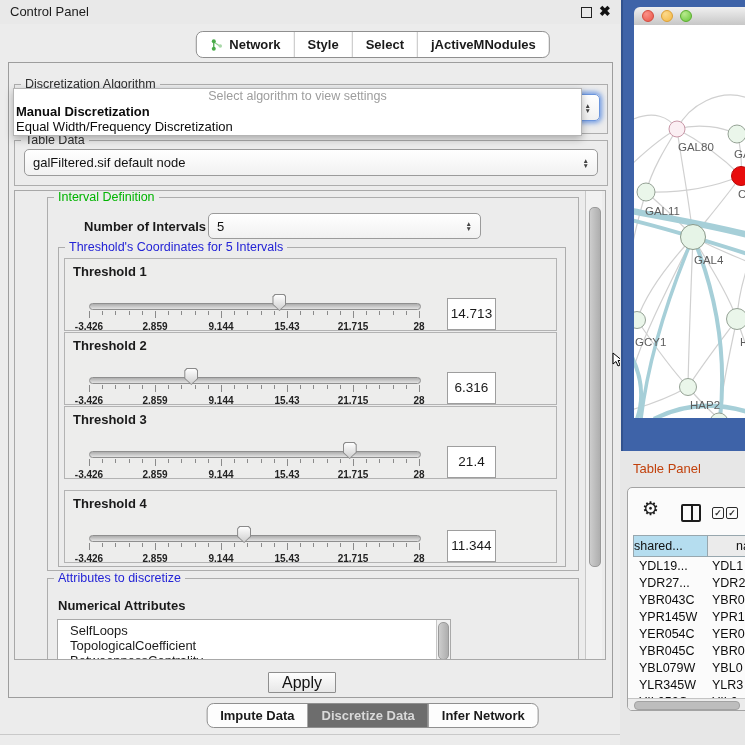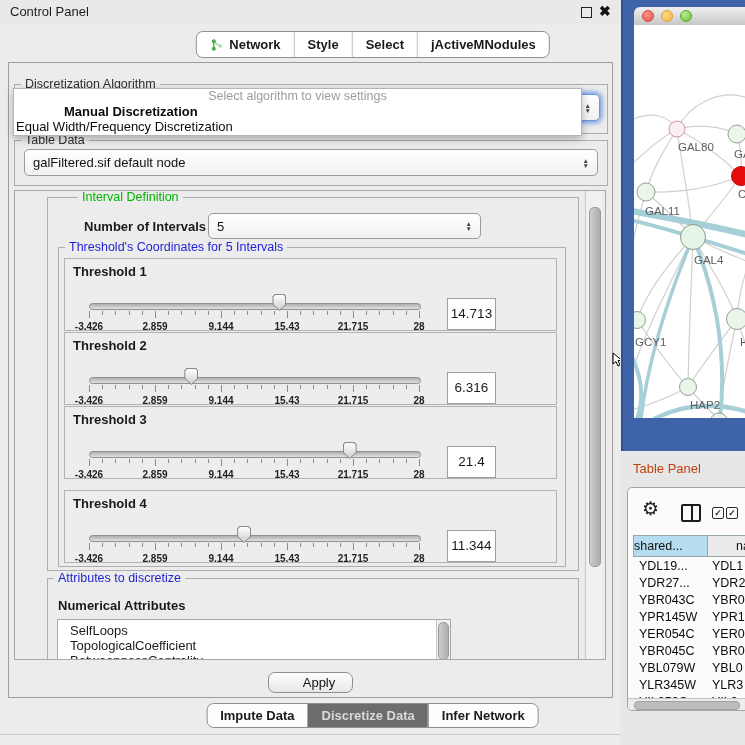--- a/index.html
+++ b/index.html
@@ -21,56 +21,56 @@
   .seg-item.sel + .seg-item{border-left-color:#6d6d6d;align-items:center;}
   .main-tabs{left:50%;top:31px;transform:translateX(-50%);position:absolute;}
   .bottom-tabs{left:50%;top:703px;transform:translateX(-50%);position:absolute;height:23px;background:#fdfdfd;}
   .net-ico{width:14px;height:14px;margin-right:6px;display:inline-block;}
 
   .outer-panel{left:8px;top:62px;width:603px;height:634px;border:1px solid #9d9d9d;background:#ececec;}
 
   
   .group{position:absolute;border:1px solid #adadad;}
   .legend{position:absolute;top:-8px;left:6px;background:#ececec;padding:0 4px;font-size:12.5px;white-space:nowrap;}
-  .legend.green{color:#00b400;margin-left:24px;}
+  .legend.green{color:#00b400;}
   .legend.blue{color:#2323d6;}
   .legend.dark{color:#2e2e2e;}
 
   
   .combo{position:absolute;background:linear-gradient(#ffffff,#f1f1f1);border:1px solid #9b9b9b;border-radius:5px;display:flex;align-items:center;padding-left:8px;font-size:13px;color:#111;}
   .combo .spin{position:absolute;right:8px;top:0;bottom:0;display:flex;flex-direction:column;justify-content:center;line-height:0;color:#444;}
   .combo .spin span{font-size:6.5px;line-height:5px;text-align:center;}
   .combo.focused{box-shadow:0 0 5px 2px rgba(90,140,225,.85);border-color:#6c96dd;}
 
   
   .popup{left:13px;top:88px;width:567px;height:46px;background:#fff;border:1px solid #b5b5b5;box-shadow:0 3px 8px rgba(0,0,0,.28);z-index:50;}
   .popup .hint{height:15px;text-align:center;color:#9d9d9d;font-size:12.5px;line-height:15px;}
   .popup .opt{height:15px;line-height:15px;padding-left:2px;font-size:13px;color:#0b0b0b;}
-  .popup .opt.b{font-weight:bold;margin-left:48px;}
+  .popup .opt.b{font-weight:bold;}
 
   
   .t-card{position:absolute;left:49px;width:491px;height:71px;background:#ededec;border:1px solid #b3b3b3;}
   .t-label{position:absolute;left:8px;top:5px;font-weight:bold;font-size:13px;}
   .t-track{position:absolute;left:24px;top:44px;width:330px;height:5px;border:1px solid #8f8f8f;border-radius:4px;background:linear-gradient(#adadad,#e3e3e3);}
   .t-thumb{position:absolute;top:35px;width:14px;height:17px;clip-path:polygon(50% 100%,0 62%,0 14%,16% 0,84% 0,100% 14%,100% 62%);background:#8a8a8a;}
   .t-thumb i{position:absolute;left:1px;top:1px;right:1px;bottom:1px;display:block;clip-path:polygon(50% 100%,0 62%,0 14%,16% 0,84% 0,100% 14%,100% 62%);background:linear-gradient(#fefefe,#cfcfcf);}
   .t-ticks{position:absolute;left:24px;top:52px;width:330px;height:8px;}
   .t-ticks b{position:absolute;top:0;width:1px;background:#8a8a8a;}
   .t-lbls{position:absolute;left:24px;top:62px;width:330px;height:10px;padding-left:28px;}
   .t-lbls span{position:absolute;transform:translateX(-50%);font-size:10px;font-weight:bold;color:#222;white-space:nowrap;}
   .t-value{position:absolute;left:382px;top:39px;width:47px;height:30px;background:#fff;border:1px solid #9e9e9e;text-align:center;line-height:30px;font-size:13.5px;}
 
   
   .vsb-track{position:absolute;background:#f1f1f1;border-left:1px solid #c7c7c7;}
   .vsb-thumb{position:absolute;border:1px solid #9a9a9a;border-radius:5px;background:linear-gradient(90deg,#cdcdcd,#aeaeae);}
 
   .listbox{position:absolute;background:#fff;border:1px solid #a9a9a9;overflow:hidden;}
   .listbox .it{height:15px;line-height:15px;padding-left:12px;font-size:13px;color:#1b1b1b;white-space:nowrap;}
 
-  .btn{position:absolute;border:1px solid #8e8e8e;border-radius:7px;background:linear-gradient(#fefefe,#e7e7e7);text-align:center;font-size:13px;color:#111;padding-left:17px;}
+  .btn{position:absolute;border:1px solid #8e8e8e;border-radius:1px;background:linear-gradient(#fefefe,#e7e7e7);text-align:center;font-size:16px;color:#111;}
 
   
   .right{left:620px;top:0;width:125px;height:745px;background:#e7e7e7;overflow:hidden;}
   .net-frame{position:absolute;left:1px;top:0;width:124px;height:451px;background:#3e63a8;border-left:2px solid #31528e;box-sizing:border-box;}
   .net-title{position:absolute;left:11px;top:7px;width:114px;height:18px;border-radius:6px 0 0 0;background:linear-gradient(#f0f0f0,#c7c7c7);border-bottom:1px solid #9a9a9a;}
   .light{position:absolute;top:3px;width:12px;height:12px;border-radius:50%;box-sizing:border-box;}
   .net-canvas{position:absolute;left:11px;top:25px;width:114px;height:393px;background:#fff;overflow:hidden;}
 
   .tp-bar{position:absolute;left:0;top:451px;width:125px;height:36px;background:#e7e7e7;}
   .tp-bar span{position:absolute;left:13px;top:10px;font-size:13px;color:#c2410c;}

